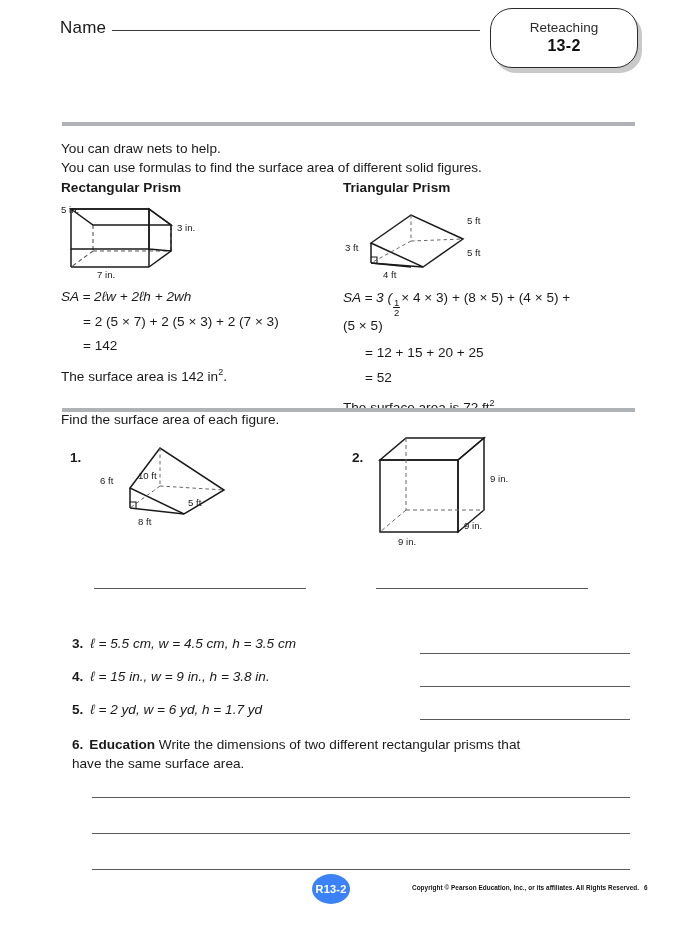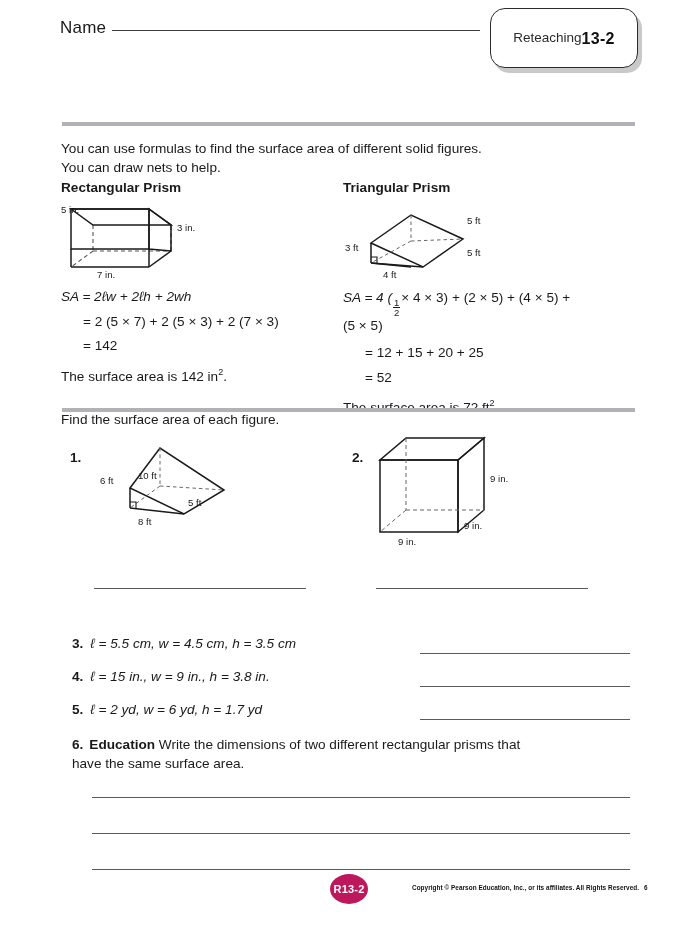--- a/index.html
+++ b/index.html
@@ -39,25 +39,25 @@
     border-bottom: 1.4px solid #3a3a3a;
     margin-left: 6px;
     position: relative;
     top: -2px;
   }
   .tab-box {
     position: absolute;
     left: 490px; top: 8px;
     width: 146px; height: 58px;
     border: 1.6px solid #2b2b2b;
-    border-radius: 15px;
+    border-radius: 22px;
     background: #fff;
     box-shadow: 4px 5px 0 0 #c9c9c9;
     display: flex;
-    flex-direction: row;
+    flex-direction: column;
     align-items: center;
     justify-content: center;
   }
   .tab-kicker {
     font-size: 13.5px;
     color: #2b2b2b;
     line-height: 1.1;
   }
   .tab-number {
     font-size: 16px;
@@ -186,24 +186,24 @@
   .ex-reason .lbl { font-weight: bold; margin-right: 6px; }
   .ex-reason .term { font-weight: bold; }
 
   #write-1 { left: 92px; top: 797px; width: 538px; }
   #write-2 { left: 92px; top: 833px; width: 538px; }
   #write-3 { left: 92px; top: 869px; width: 538px; }
 
   
   .page-badge {
     position: absolute;
-    left: 330px; top: 874px;
+    left: 312px; top: 874px;
     width: 38px; height: 30px;
     border-radius: 50%;
-    background: #be185d;
+    background: #3b82f6;
     color: #fff;
     font-size: 11px;
     font-weight: bold;
     display: flex;
     align-items: center;
     justify-content: center;
     letter-spacing: .2px;
   }
   .copyright {
     position: absolute;
@@ -235,22 +235,22 @@
 
   <div class="tab-box">
     <span class="tab-kicker">Reteaching</span>
     <span class="tab-number">13-2</span>
   </div>
 
 
   <div class="rule-thick" id="rule-top"></div>
 
   <div class="intro">
+    <div>You can draw nets to help.</div>
     <div>You can use formulas to find the surface area of different solid figures.</div>
-    <div>You can draw nets to help.</div>
   </div>
 
   <div class="col" id="col-left">
     <div class="col-head">Rectangular Prism</div>
 
     <div class="fig-wrap">
       <svg width="180" height="78" viewBox="0 0 180 78">
 
         <line x1="32" y1="24" x2="32" y2="50" stroke="#555" stroke-width="1.1" stroke-dasharray="4,3"></line>
         <line x1="32" y1="50" x2="110" y2="50" stroke="#555" stroke-width="1.1" stroke-dasharray="4,3"></line>
@@ -302,24 +302,24 @@
 
         <polyline points="28,56 34,56 34,62" fill="none" stroke="#1a1a1a" stroke-width="1.1"></polyline>
         <text class="shape-txt" x="124" y="23">5 ft</text>
         <text class="shape-txt" x="124" y="55">5 ft</text>
         <text class="shape-txt" x="2" y="50">3 ft</text>
         <text class="shape-txt" x="40" y="77">4 ft</text>
       </svg>
     </div>
 
     <div class="work">
-      <div class="work-line wrap"><span class="sa">SA = 4 (</span><span class="frac">
+      <div class="work-line wrap"><span class="sa">SA = 3 (</span><span class="frac">
             <span class="num">1</span>
             <span class="den">2</span>
-          </span><span>× 4 × 3) + (2 × 5) + (4 × 5) +</span><br><span>(5 × 5)</span></div>
+          </span><span>× 4 × 3) + (8 × 5) + (4 × 5) +</span><br><span>(5 × 5)</span></div>
       <div class="work-line indent">= 12 + 15 + 20 + 25</div>
       <div class="work-line indent">= 52</div>
     </div>
 
     <div class="concl"><span>The surface area is 72 ft</span><sup>2</sup><span>.</span></div>
   </div>
 
   <div class="rule-thick" id="rule-mid"></div>
 
   <div class="ex-instr" id="instr-1">Find the surface area of each figure.</div>

